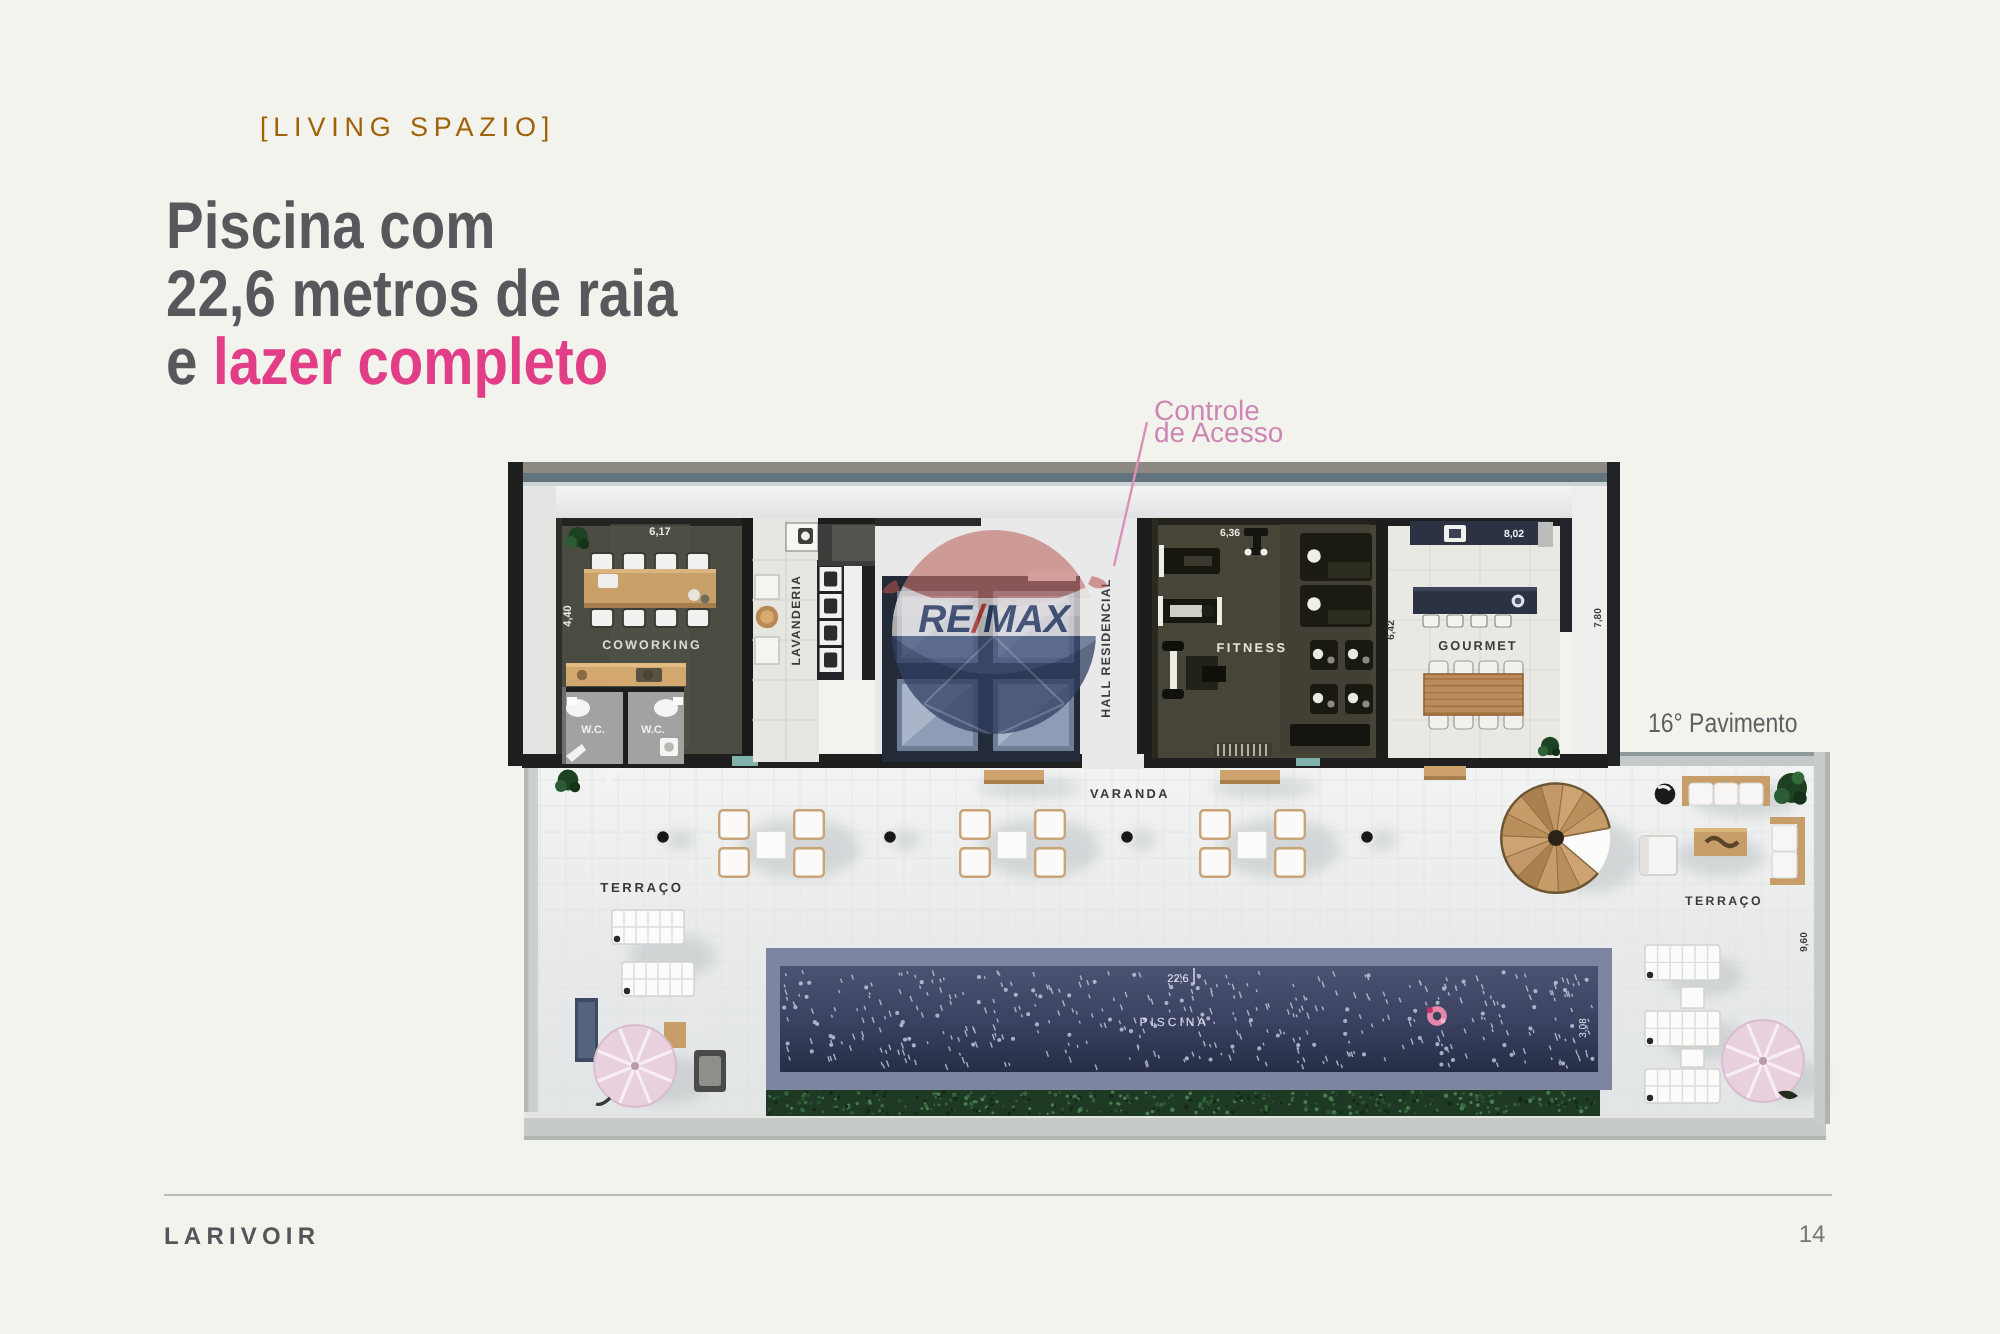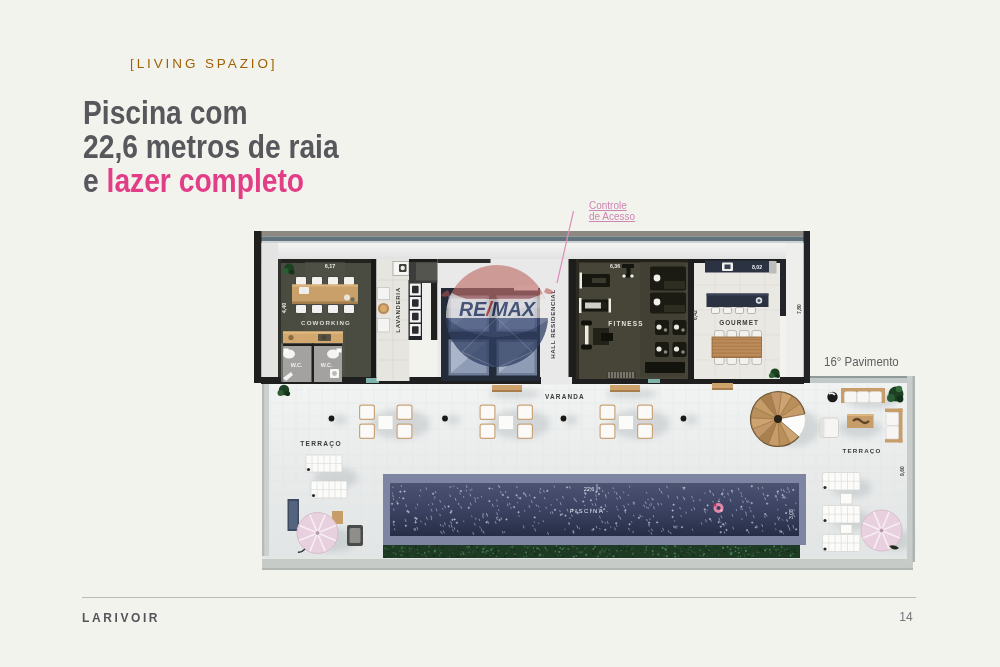--- a/index.html
+++ b/index.html
@@ -6,21 +6,21 @@
   body{width:1000px;height:667px;background:#f3f3ed;font-family:"Liberation Sans",sans-serif;overflow:hidden;position:relative;}
   .abs{position:absolute;}
 </style>
 </head>
 <body>
 
 <div class="abs" style="left:82px;top:56px;font-size:13.5px;letter-spacing:2.9px;color:#a16207;margin-left:48px;">[LIVING SPAZIO]</div>
 
 <div class="abs" style="left:83px;top:96px;font-size:33px;line-height:34px;font-weight:bold;color:#57585c;transform:scaleX(0.855);transform-origin:0 0;white-space:nowrap;">Piscina com<br>22,6 metros de raia<br>e <span style="color:#e13e87;">lazer completo</span></div>
 
-<div class="abs" style="left:589px;top:200px;font-size:10px;line-height:11px;color:#cd86b4;text-decoration:underline;">Controle<br>de Acesso</div>
+<div class="abs" style="left:577px;top:200px;font-size:14px;line-height:11px;color:#cd86b4;">Controle<br>de Acesso</div>
 
 <div class="abs" style="left:824px;top:354px;font-size:13.5px;color:#5c6062;transform:scaleX(0.85);transform-origin:0 0;white-space:nowrap;">16° Pavimento</div>
 
 <div class="abs" style="left:82px;top:597px;width:834px;height:1px;background:#b9bab2;"></div>
 
 <div class="abs" style="left:82px;top:611px;font-size:12px;font-weight:bold;letter-spacing:2.6px;color:#54555a;">LARIVOIR</div>
 
 <div class="abs" style="left:896px;top:610px;width:20px;text-align:center;font-size:12px;color:#75777b;">14</div>
 
 <svg class="abs" style="left:0;top:0;" width="1000" height="667" viewBox="0 0 1000 667">

